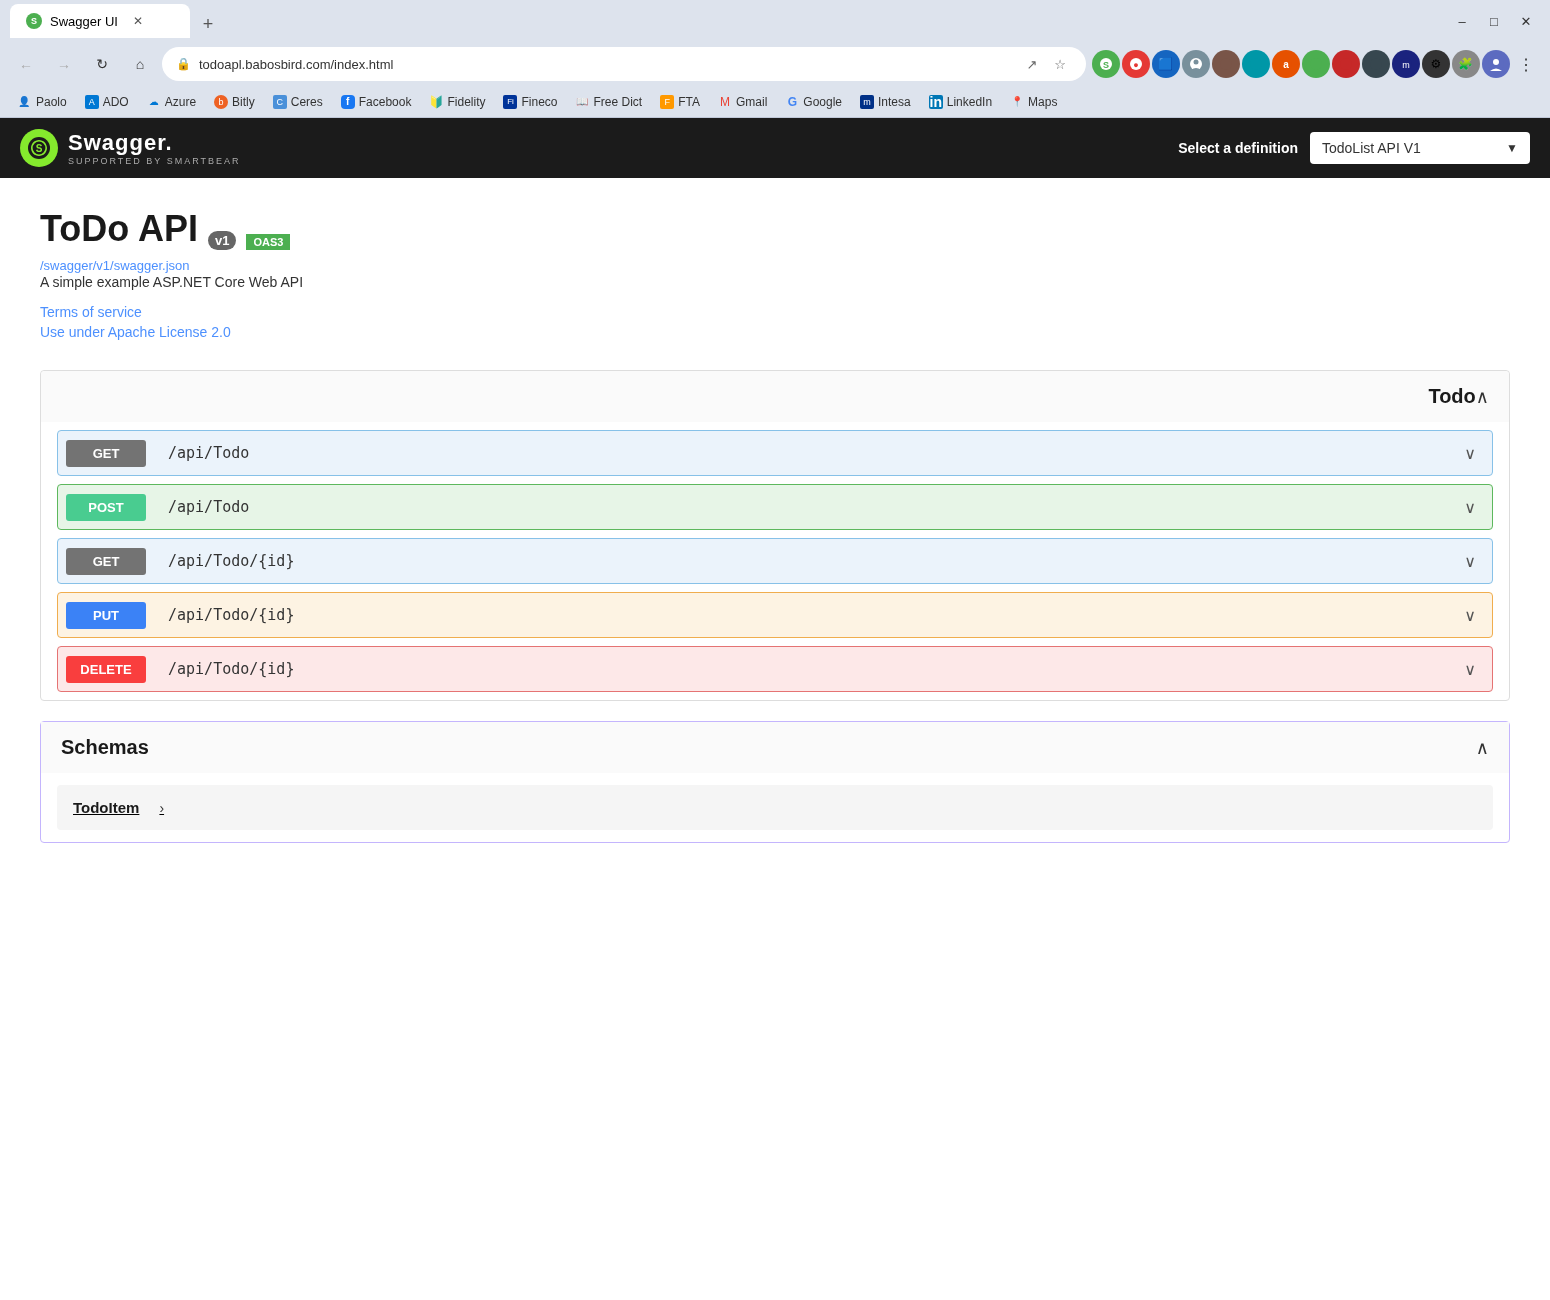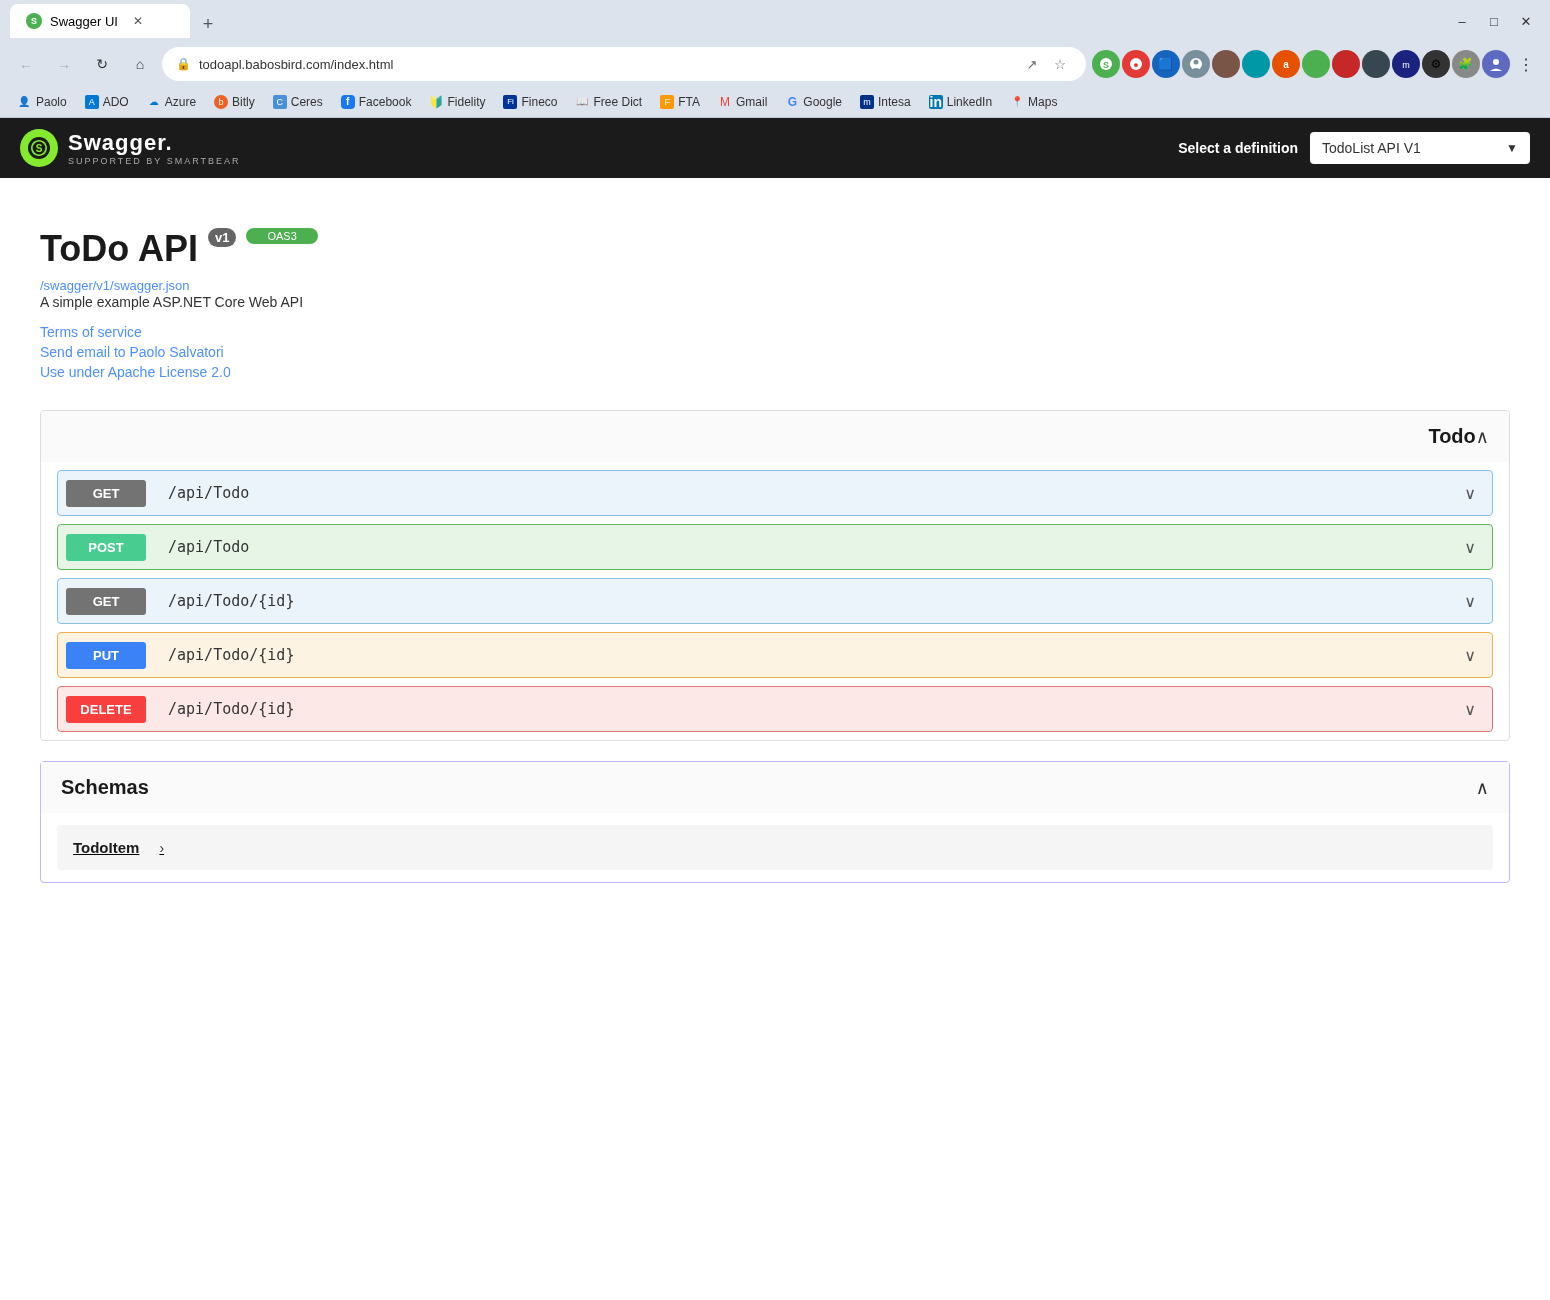--- a/index.html
+++ b/index.html
@@ -49,24 +49,24 @@
     .swagger-spacer { flex: 1; }
     .swagger-select-label { color: white; font-size: 14px; margin-right: 12px; font-weight: 600; }
     .swagger-select { background: white; border: none; border-radius: 4px; padding: 8px 36px 8px 12px; font-size: 14px; color: #333; appearance: none; cursor: pointer; min-width: 220px; }
     .swagger-select-wrap { position: relative; display: flex; align-items: center; }
     .swagger-select-arrow { position: absolute; right: 12px; pointer-events: none; font-size: 12px; color: #333; }
 
     
     .main-content { flex: 1; padding: 30px 40px; overflow-y: auto; background: white; }
 
     
-    .api-title-row { display: flex; align-items: flex-start; gap: 10px; margin-bottom: 6px; margin-top: 20px; }
+    .api-title-row { display: flex; align-items: flex-end; gap: 10px; margin-bottom: 6px; }
     .api-title { font-size: 36px; font-weight: bold; color: #1a1a1a; }
     .badge-v1 { background: #666; color: white; font-size: 13px; padding: 2px 7px; border-radius: 10px; font-weight: bold; }
-    .badge-oas3 { background: #4CAF50; color: white; font-size: 11px; padding: 2px 21px; border-radius: 8px; font-weight: normal; }
+    .badge-oas3 { background: #4CAF50; color: white; font-size: 11px; padding: 2px 7px; border-radius: 0; font-weight: bold; }
     .api-url { color: #4d90fe; font-size: 13px; margin-bottom: 12px; text-decoration: none; }
     .api-description { color: #333; font-size: 14px; margin-bottom: 14px; }
     .api-links { display: flex; flex-direction: column; gap: 4px; margin-bottom: 30px; }
     .api-link { color: #4d90fe; font-size: 14px; text-decoration: none; cursor: pointer; }
 
     
     .section { border: 1px solid #ddd; border-radius: 4px; margin-bottom: 20px; }
     .section-header { display: flex; align-items: center; justify-content: flex-end; padding: 14px 20px; background: #fafafa; border-radius: 4px 4px 0 0; cursor: pointer; }
     .section-title { font-size: 20px; font-weight: 600; color: #1a1a1a; }
     .section-chevron { font-size: 18px; color: #333; }
@@ -307,21 +307,20 @@
         <h1 class="api-title">ToDo API</h1>
         <span class="badge-v1">v1</span>
         <span class="badge-oas3">OAS3</span>
       </div>
 
       <a class="api-url">/swagger/v1/swagger.json</a>
       <p class="api-description">A simple example ASP.NET Core Web API</p>
 
       <div class="api-links">
         <a class="api-link">Terms of service</a>
-        <a class="api-link">Send email to Paolo Salvatori</a>
         <a class="api-link">Use under Apache License 2.0</a>
       </div>
 
       
       <div class="section">
         <div class="section-header">
           <span class="section-title">Todo</span>
           <span class="section-chevron">∧</span>
         </div>
         <div class="endpoints">

